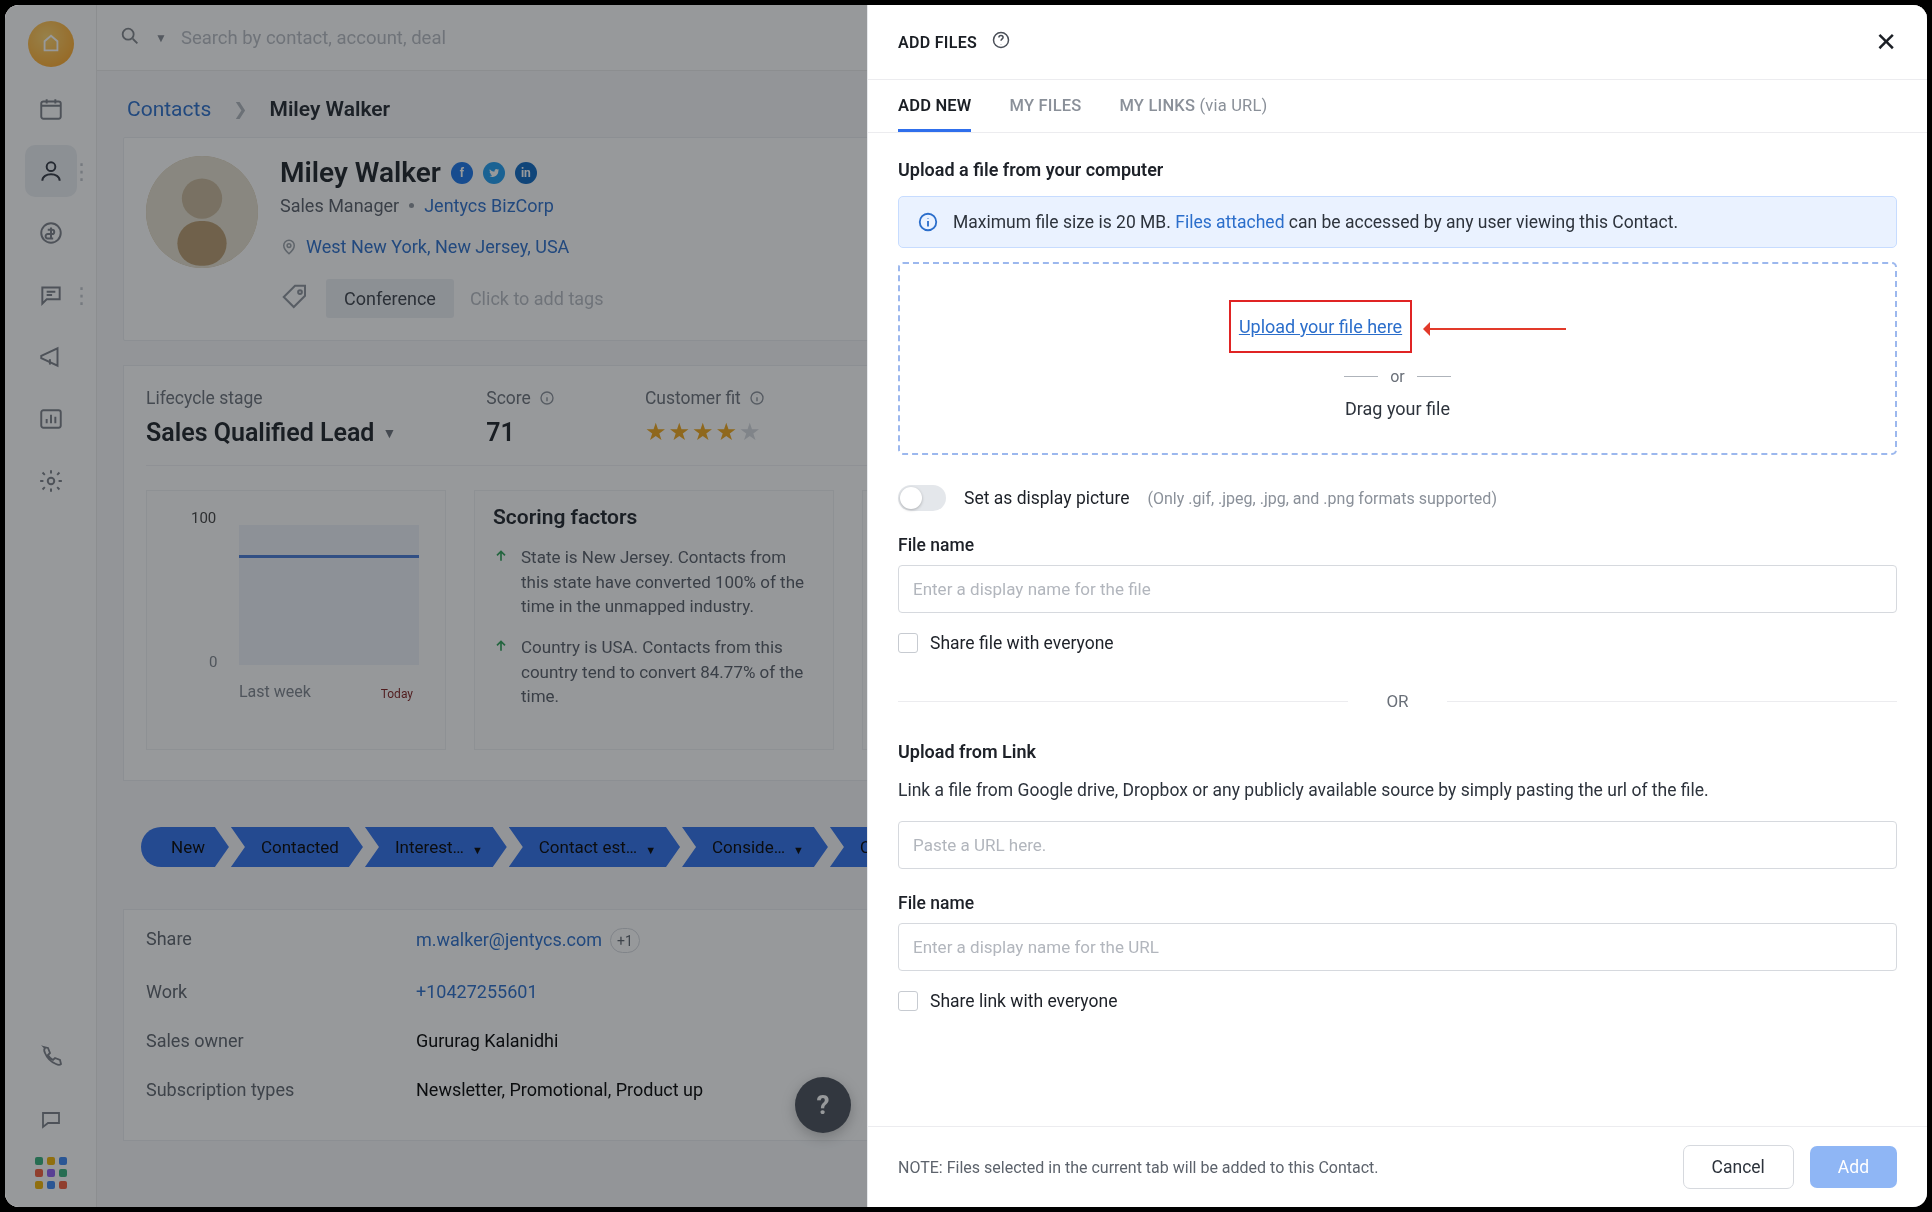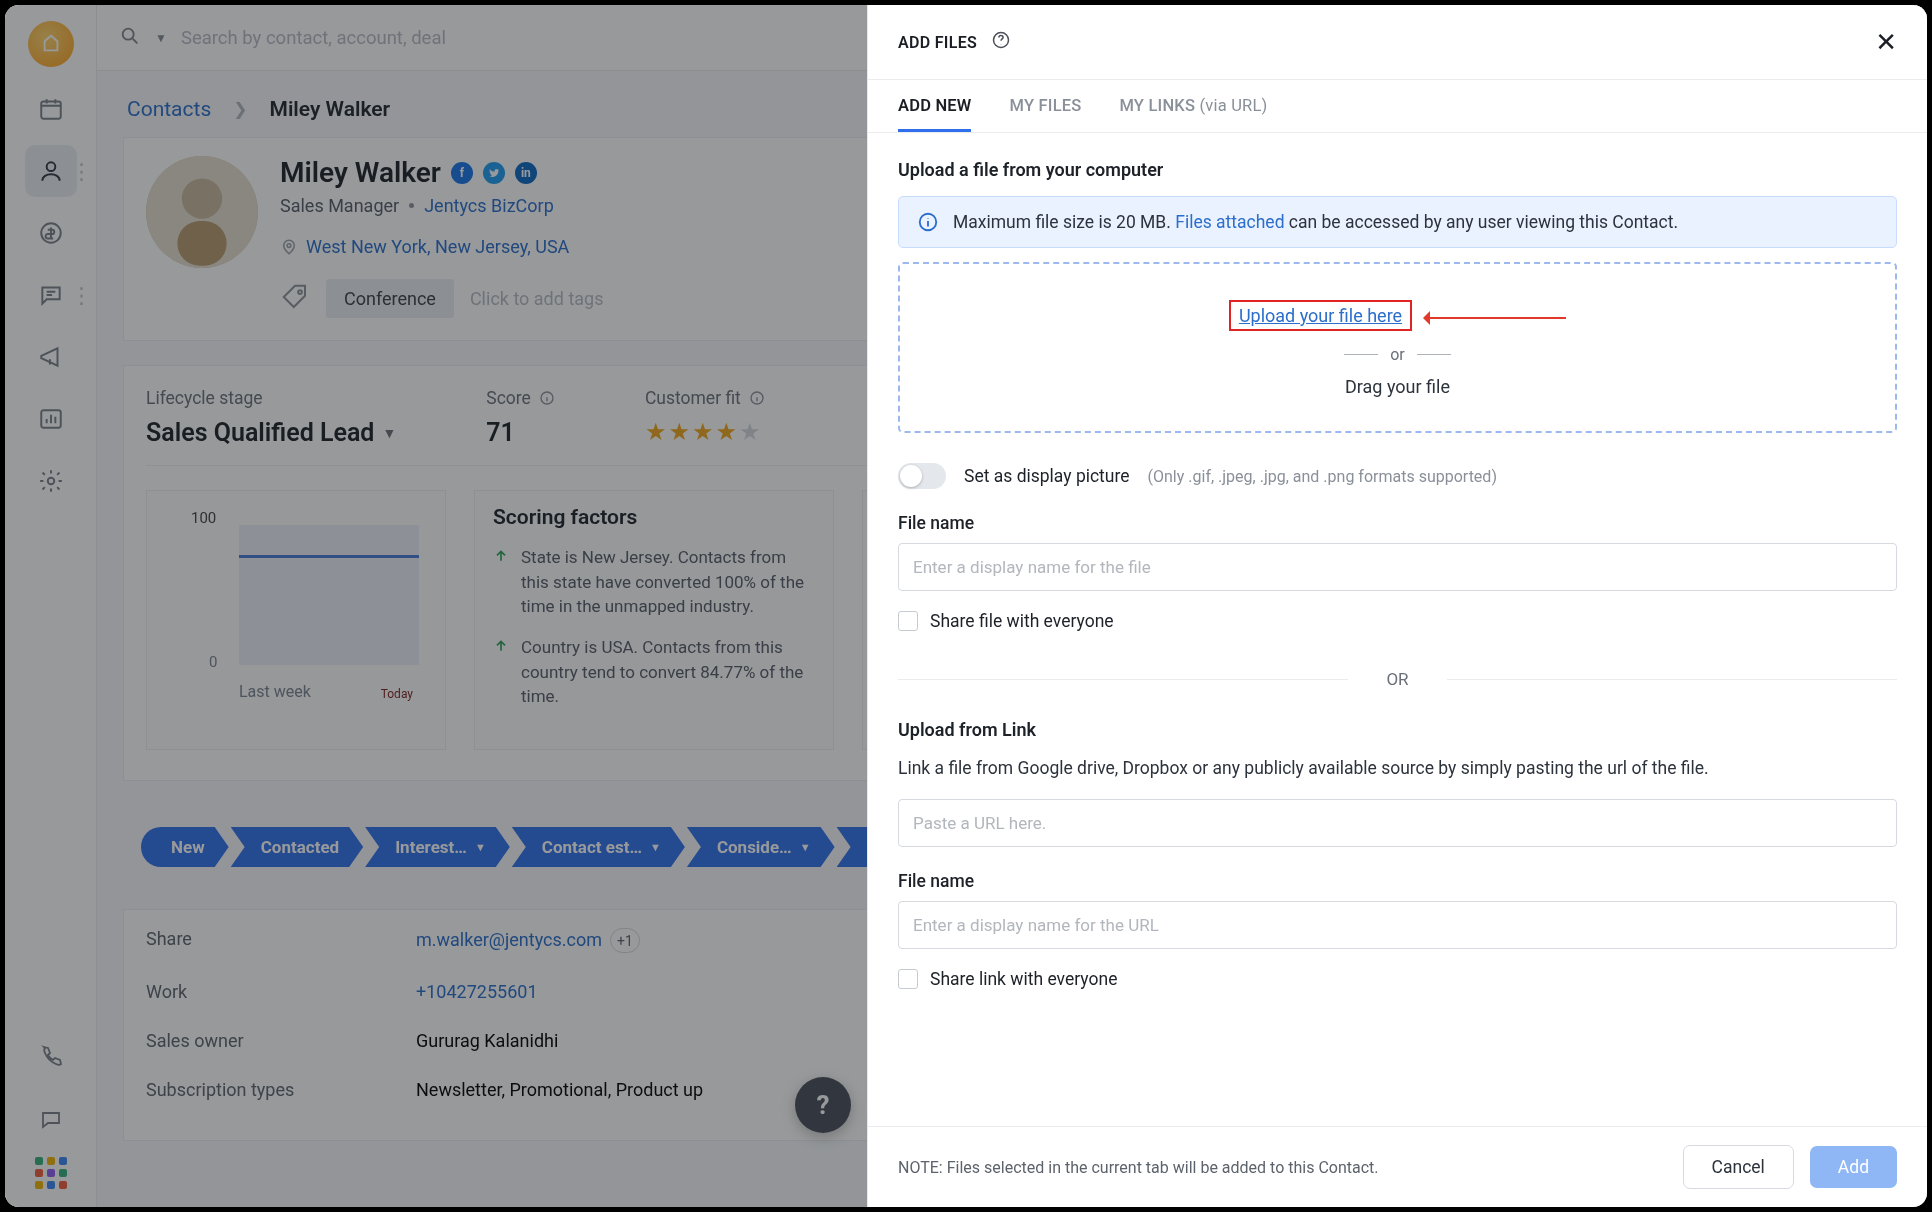--- a/index.html
+++ b/index.html
@@ -58,21 +58,21 @@
   .chart .xr{position:absolute;bottom:4px;right:14px;color:#7f1d1d;font-size:12px;}
   .sf-title{color:#1d2128;font-size:21px;font-weight:650;margin-bottom:16px;}
   .sf-item{display:flex;gap:12px;color:#565c66;font-size:17px;margin-bottom:16px;line-height:1.45;}
   .sf-item svg{flex:0 0 auto;color:#2da158;margin-top:3px;}
   .freddy{display:flex;align-items:center;gap:10px;font-size:21px;font-weight:650;color:#1d2128;margin-bottom:14px;}
   .fdesc{color:#565c66;font-size:17px;line-height:1.5;margin-bottom:20px;}
   .gbtn{border:1px solid #d6d9de;background:#fff;padding:9px 18px;border-radius:4px;font-size:17px;color:#2d333c;cursor:pointer;}
   .fmsg{color:#7a7f87;font-size:16px;margin-top:34px;}
   .pipeline{margin:46px 26px 0;padding:0 18px;}
   .pipe-wrap{display:flex;gap:2px;}
-  .stage{position:relative;background:#2f6fec;color:#ffffff;padding:10px 24px 10px 30px;font-size:17px;display:flex;align-items:center;gap:8px;clip-path:polygon(0 0, calc(100% - 14px) 0, 100% 50%, calc(100% - 14px) 100%, 0 100%, 14px 50%);font-weight:bold;}
+  .stage{position:relative;background:#2f6fec;color:#000000;padding:10px 24px 10px 30px;font-size:17px;display:flex;align-items:flex-end;gap:8px;clip-path:polygon(0 0, calc(100% - 14px) 0, 100% 50%, calc(100% - 14px) 100%, 0 100%, 14px 50%);}
   .stage:first-child{border-radius:20px 0 0 20px; clip-path:polygon(0 0, calc(100% - 14px) 0, 100% 50%, calc(100% - 14px) 100%, 0 100%);}
   .stage .car{font-size:11px;}
   .details{margin:42px 26px 0;background:#fff;border:1px solid #ebedf0;padding:18px 22px 40px;}
   .detgrid{display:grid;grid-template-columns:270px 1fr 180px 1fr;row-gap:28px;font-size:18px;}
   .dlab{color:#5d636c;}
   .dval a{color:#2b6ecb;text-decoration:none;}
   .pill{display:inline-flex;align-items:center;justify-content:center;min-width:30px;height:25px;border:1px solid #d6d9de;border-radius:13px;font-size:14px;color:#5d636c;margin-left:8px;}
   .fab{position:absolute; left:790px; bottom:74px; width:56px;height:56px;border-radius:50%;background:#484e58;color:#fff;display:flex;align-items:center;justify-content:center;font-size:26px;font-weight:700;box-shadow:0 4px 14px rgba(0,0,0,.25);z-index:5;}
   .overlay{position:absolute;inset:0;background:rgba(24,28,34,.45);z-index:10;}
   .modal{position:absolute;right:0;top:0;bottom:0;width:1060px;background:#fff;z-index:20;display:flex;flex-direction:column;border-left:1px solid #e6e8eb;}
@@ -82,21 +82,21 @@
   .m-tabs{display:flex;gap:38px;padding:0 30px;border-bottom:1px solid #ececef;}
   .m-tab{padding:16px 0 14px;font-size:16.5px;color:#8a9099;letter-spacing:.2px;cursor:pointer;}
   .m-tab.active{color:#1b1f25;font-weight:650;border-bottom:3px solid #2f6fec;}
   .m-tab.sub{font-weight:550;}
   .m-tab.sub .via{font-weight:400;}
   .m-body{flex:1;overflow:auto;padding:22px 30px 10px;}
   .sect-title{font-size:18px;color:#1d2128;font-weight:600;margin:4px 0 16px;}
   .info-banner{border:1px solid #c7dcff;background:#eaf2ff;border-radius:5px;padding:14px 18px;display:flex;gap:14px;align-items:center;font-size:17.5px;color:#2d333c;}
   .info-banner a{color:#2b6ecb;text-decoration:none;}
   .dropzone{margin-top:14px;border:2px dashed #9cb8ee;border-radius:5px;padding:36px 0 34px;text-align:center;}
-  .dz-link{color:#2b6ecb;font-size:18px;border:2px solid #e02424;padding:3px 8px;display:inline-block;}
+  .dz-link{color:#2b6ecb;font-size:18px;border:2px solid #e02424;padding:14px 8px;display:inline-block;}
   .dz-arrow{position:relative;display:inline-block;vertical-align:middle;margin-left:10px;height:2px;width:140px;background:#e23a2a;}
   .dz-arrow::before{content:"";position:absolute;left:-10px;top:-6px;border:7px solid transparent;border-right-color:#e23a2a;}
   .dz-or{margin-top:14px;color:#6a7079;font-size:16px;display:flex;align-items:center;justify-content:center;gap:12px;}
   .dz-or .ln{width:34px;height:1px;background:#aeb3ba;}
   .dz-drag{margin-top:12px;color:#2d333c;font-size:18px;}
   .toggle-row{display:flex;align-items:center;gap:18px;margin-top:30px;}
   .toggle{width:48px;height:26px;border-radius:13px;background:#e4e7eb;position:relative;cursor:pointer;}
   .toggle .knob{position:absolute;top:2px;left:2px;width:22px;height:22px;border-radius:50%;background:#fff;box-shadow:0 1px 3px rgba(0,0,0,.25);}
   .toggle-lab{font-size:17.5px;color:#1d2128;}
   .toggle-sub{font-size:16px;color:#8a9099;}

